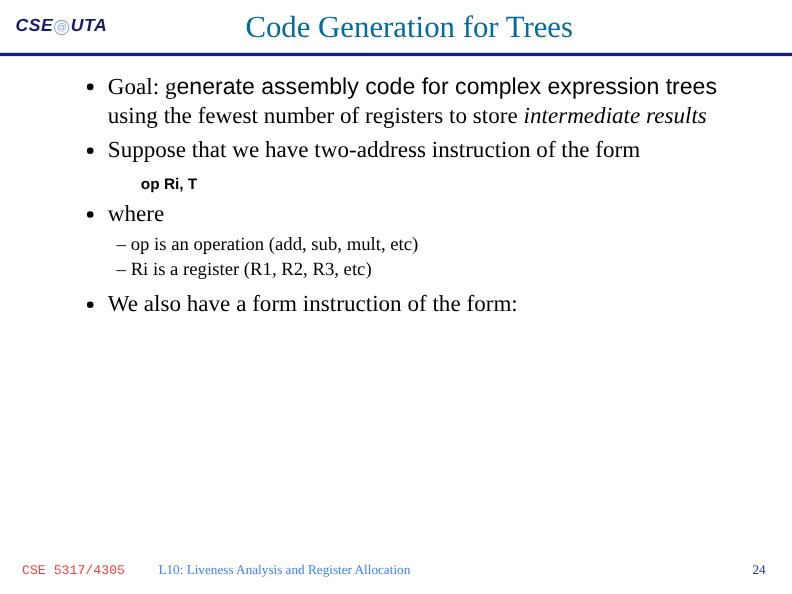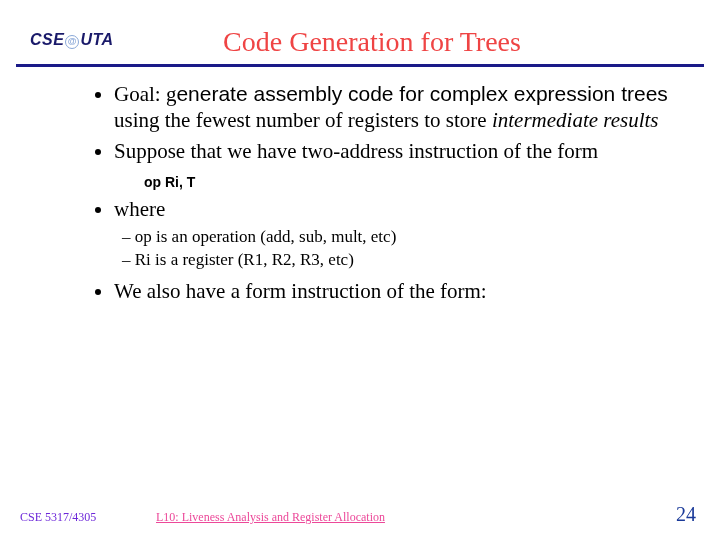--- a/index.html
+++ b/index.html
@@ -1,36 +1,36 @@
 <!DOCTYPE html>
 <html><head>
 <meta charset="utf-8">
 <style>
   * { margin: 0; padding: 0; box-sizing: border-box; }
   html, body { width: 720px; height: 540px; background: #fff; font-family: "Times New Roman", Times, serif; color: #000; }
-  .slide { width: 720px; height: 540px; position: relative; padding: 16px; }
+  .slide { width: 720px; height: 540px; position: relative; padding: 0; }
   .header { display: flex; align-items: flex-start; padding: 10px 20px 0 14px; }
   .logo { width: 90px; height: 28px; display: flex; align-items: center; }
   .logo-text { font-family: Arial, Helvetica, sans-serif; font-weight: bold; font-style: italic; font-size: 16px; letter-spacing: 0.5px; color: #1a1a6a; }
   .logo-at { display:inline-block; border:1.5px solid #8aa8d8; border-radius:50%; width:14px; height:14px; line-height:11px; text-align:center; font-size:9px; color:#8aa8d8; font-style:normal; font-weight:bold; vertical-align:1px; margin:0 1px; }
-  .title { flex: 1; text-align: center; font-size: 28px; color: #ef4444; font-family: "Times New Roman", serif; padding-right: 60px; }
+  .title { flex: 1; text-align: center; font-size: 28px; color: #0369a1; font-family: "Times New Roman", serif; padding-right: 60px; }
   .rule { height: 3px; background: #1a1a88; margin: 6px 0 14px 0; width: 100%; }
   .content { padding: 0 36px 0 36px; margin-left: 36px; }
   ul.b1 { list-style: disc; padding-left: 26px; }
   ul.b1 > li { font-size: 21px; line-height: 1.25; margin-bottom: 4px; }
   ul.b2 { list-style: none; padding-left: 34px; margin: 4px 0 6px 0; }
   ul.b2 > li { font-size: 17px; line-height: 1.35; text-indent: -14px; padding-left: 14px; }
   ul.b2 > li::before { content: "– "; }
   .codeblk { font-family: Arial, Helvetica, sans-serif; font-weight: bold; font-size: 14px; padding: 6px 0 6px 56px; }
   .italic { font-style: italic; }
   .sans { font-family: Arial, Helvetica, sans-serif; }
   .footer { position: absolute; bottom: 14px; left: 0; right: 0; display: flex; align-items: baseline; padding: 0 24px 0 20px; font-size: 12px; }
-  .footer .course { color: #6d28d9; font-family: Liberation Serif, serif; min-width: 110px; margin-top: 15px; }
-  .footer .lecture { color: #ec4899; font-family: "Times New Roman", serif; margin-left: 26px; text-decoration: underline; }
-  .footer .pagenum { margin-left: auto; color: #1a3a99; font-size: 20px; font-family: "Times New Roman", serif; }
+  .footer .course { color: #ef4444; font-family: Liberation Mono, monospace; min-width: 110px; margin-top: 15px; }
+  .footer .lecture { color: #3b82f6; font-family: "Times New Roman", serif; margin-left: 14px; }
+  .footer .pagenum { margin-left: auto; color: #1a3a99; font-size: 12px; font-family: "Times New Roman", serif; }
 </style>
 </head>
 <body>
 
 <div class="slide">
 
   <div class="header">
     <div class="logo">
       <span class="logo-text">
         <span>CSE</span><span class="logo-at">@</span><span>UTA</span>

